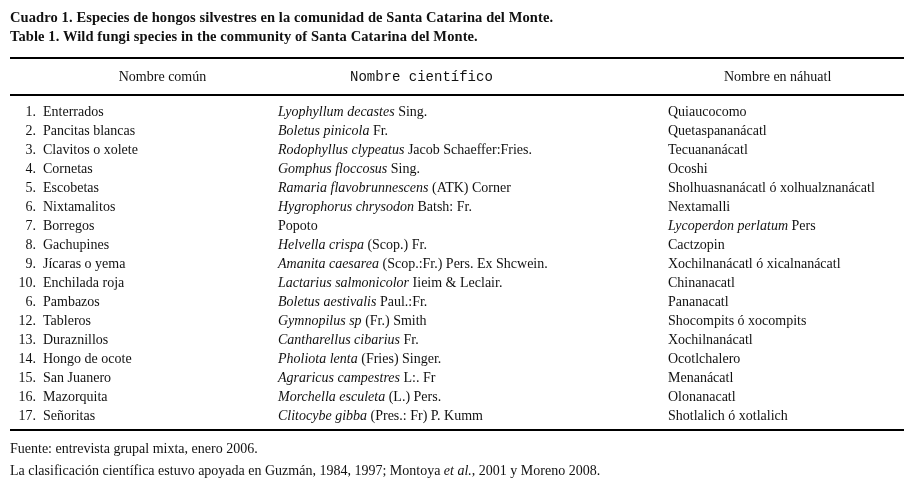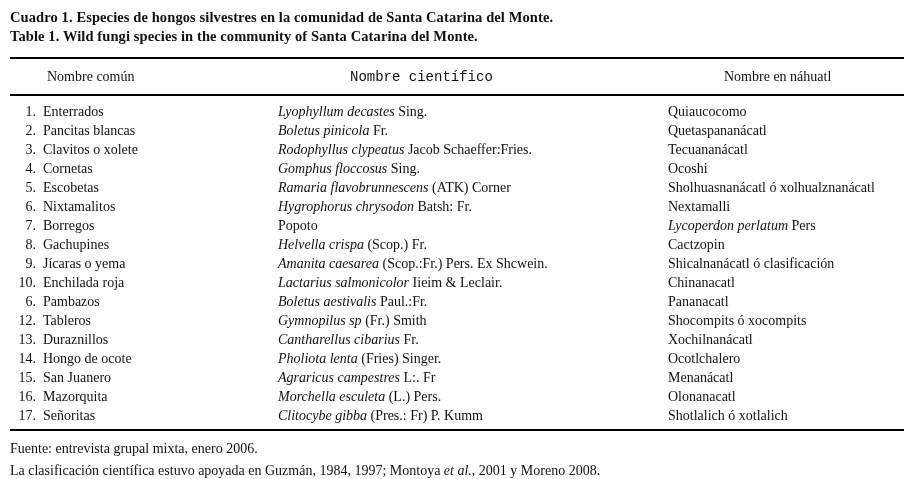--- a/index.html
+++ b/index.html
@@ -44,21 +44,21 @@
     grid-template-columns: 268px 390px 1fr;
     align-items: baseline;
   }
   .header-row {
     padding: 10px 0 9px 0;
   }
   .hdr {
     font-size: 14px;
     white-space: nowrap;
   }
-  .hdr-common { padding-left: 37px; }
+  .hdr-common { padding-left: 37px; text-align: center; }
   .hdr-sci    { padding-left: 72px; font-family: Liberation Mono, monospace; }
   .hdr-nah    { padding-left: 56px; }
   .body-rows {
     padding: 6px 0 4px 0;
   }
   .data-row {
     line-height: 19px;
     height: 19px;
     white-space: nowrap;
   }
@@ -171,21 +171,21 @@
     <div><span class="sci-i">Helvella crispa</span> <span>(Scop.) Fr.</span></div>
     <div>Cactzopin</div>
   </div>
 
   <div class="grid-row data-row">
     <div class="cell-common">
             <span class="row-num">9.</span>
             <span>Jícaras o yema</span>
           </div>
     <div><span class="sci-i">Amanita caesarea</span> <span>(Scop.:Fr.) Pers. Ex Shcwein.</span></div>
-    <div>Shicalnanácatl ó clasificación</div>
+    <div>Xochilnanácatl ó xicalnanácatl</div>
   </div>
 
   <div class="grid-row data-row">
     <div class="cell-common">
             <span class="row-num">10.</span>
             <span>Enchilada roja</span>
           </div>
     <div><span class="sci-i">Lactarius salmonicolor</span> <span>Iieim &amp; Leclair.</span></div>
     <div>Chinanacatl</div>
   </div>

